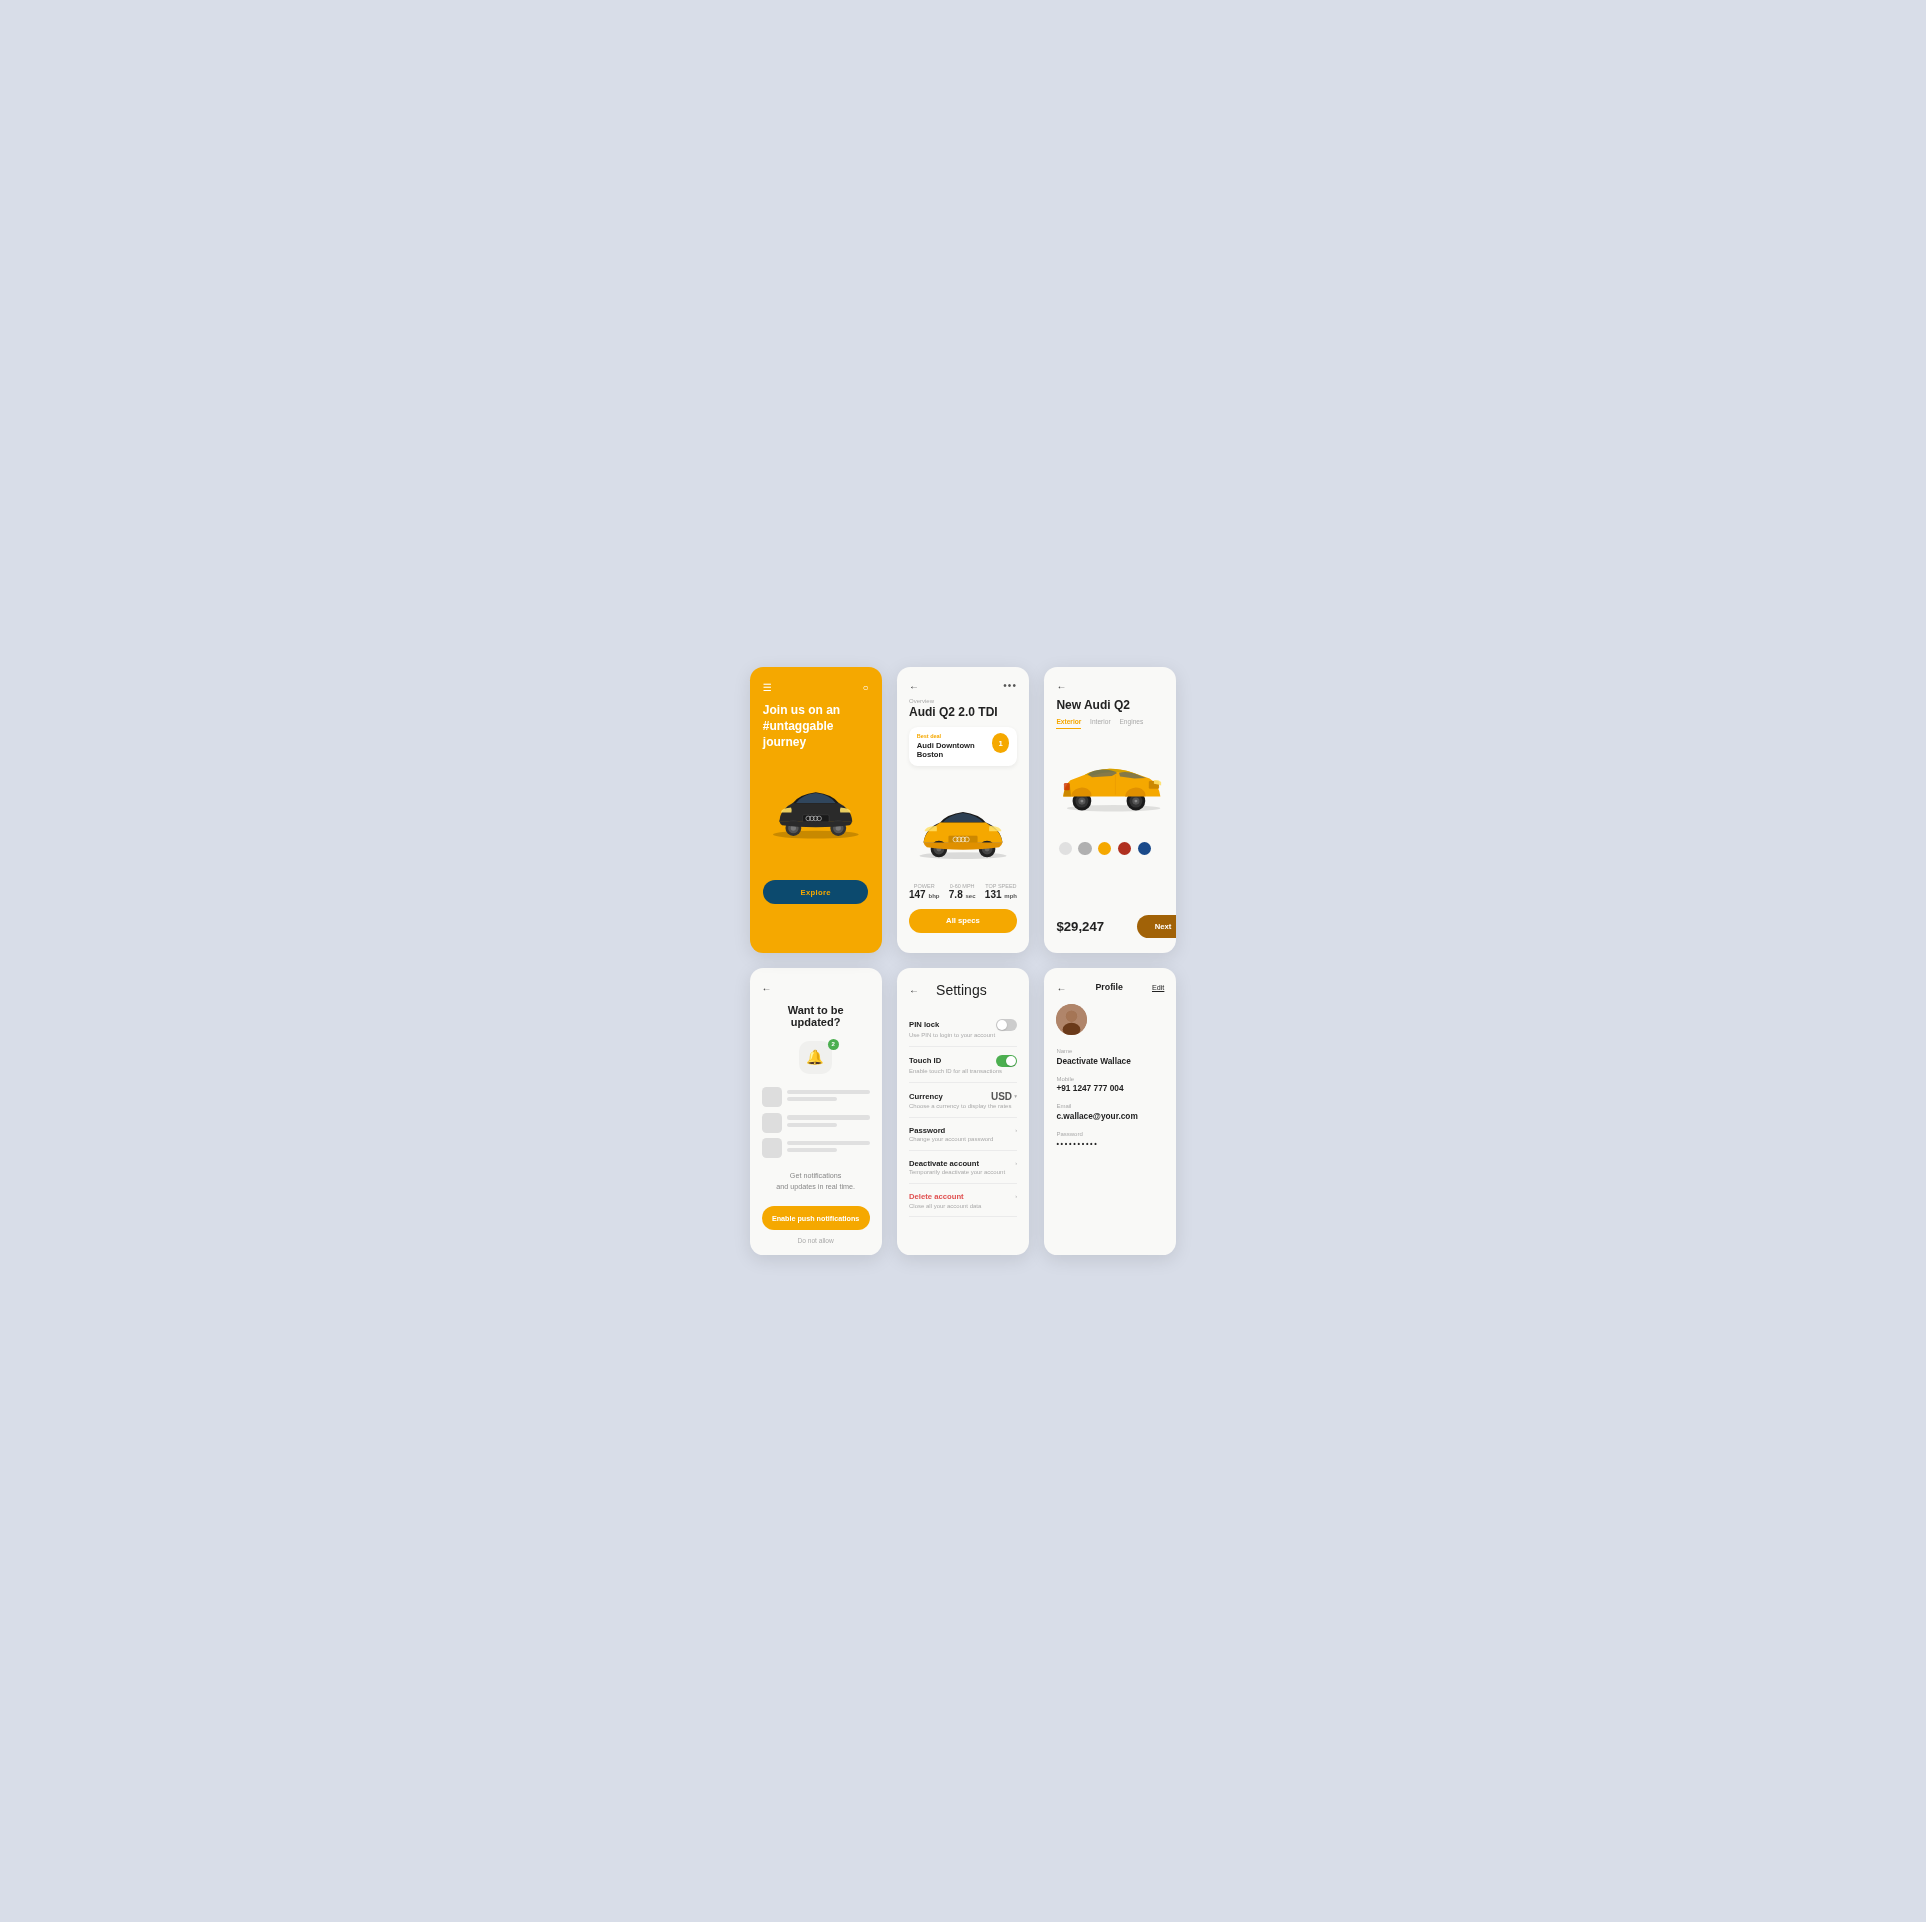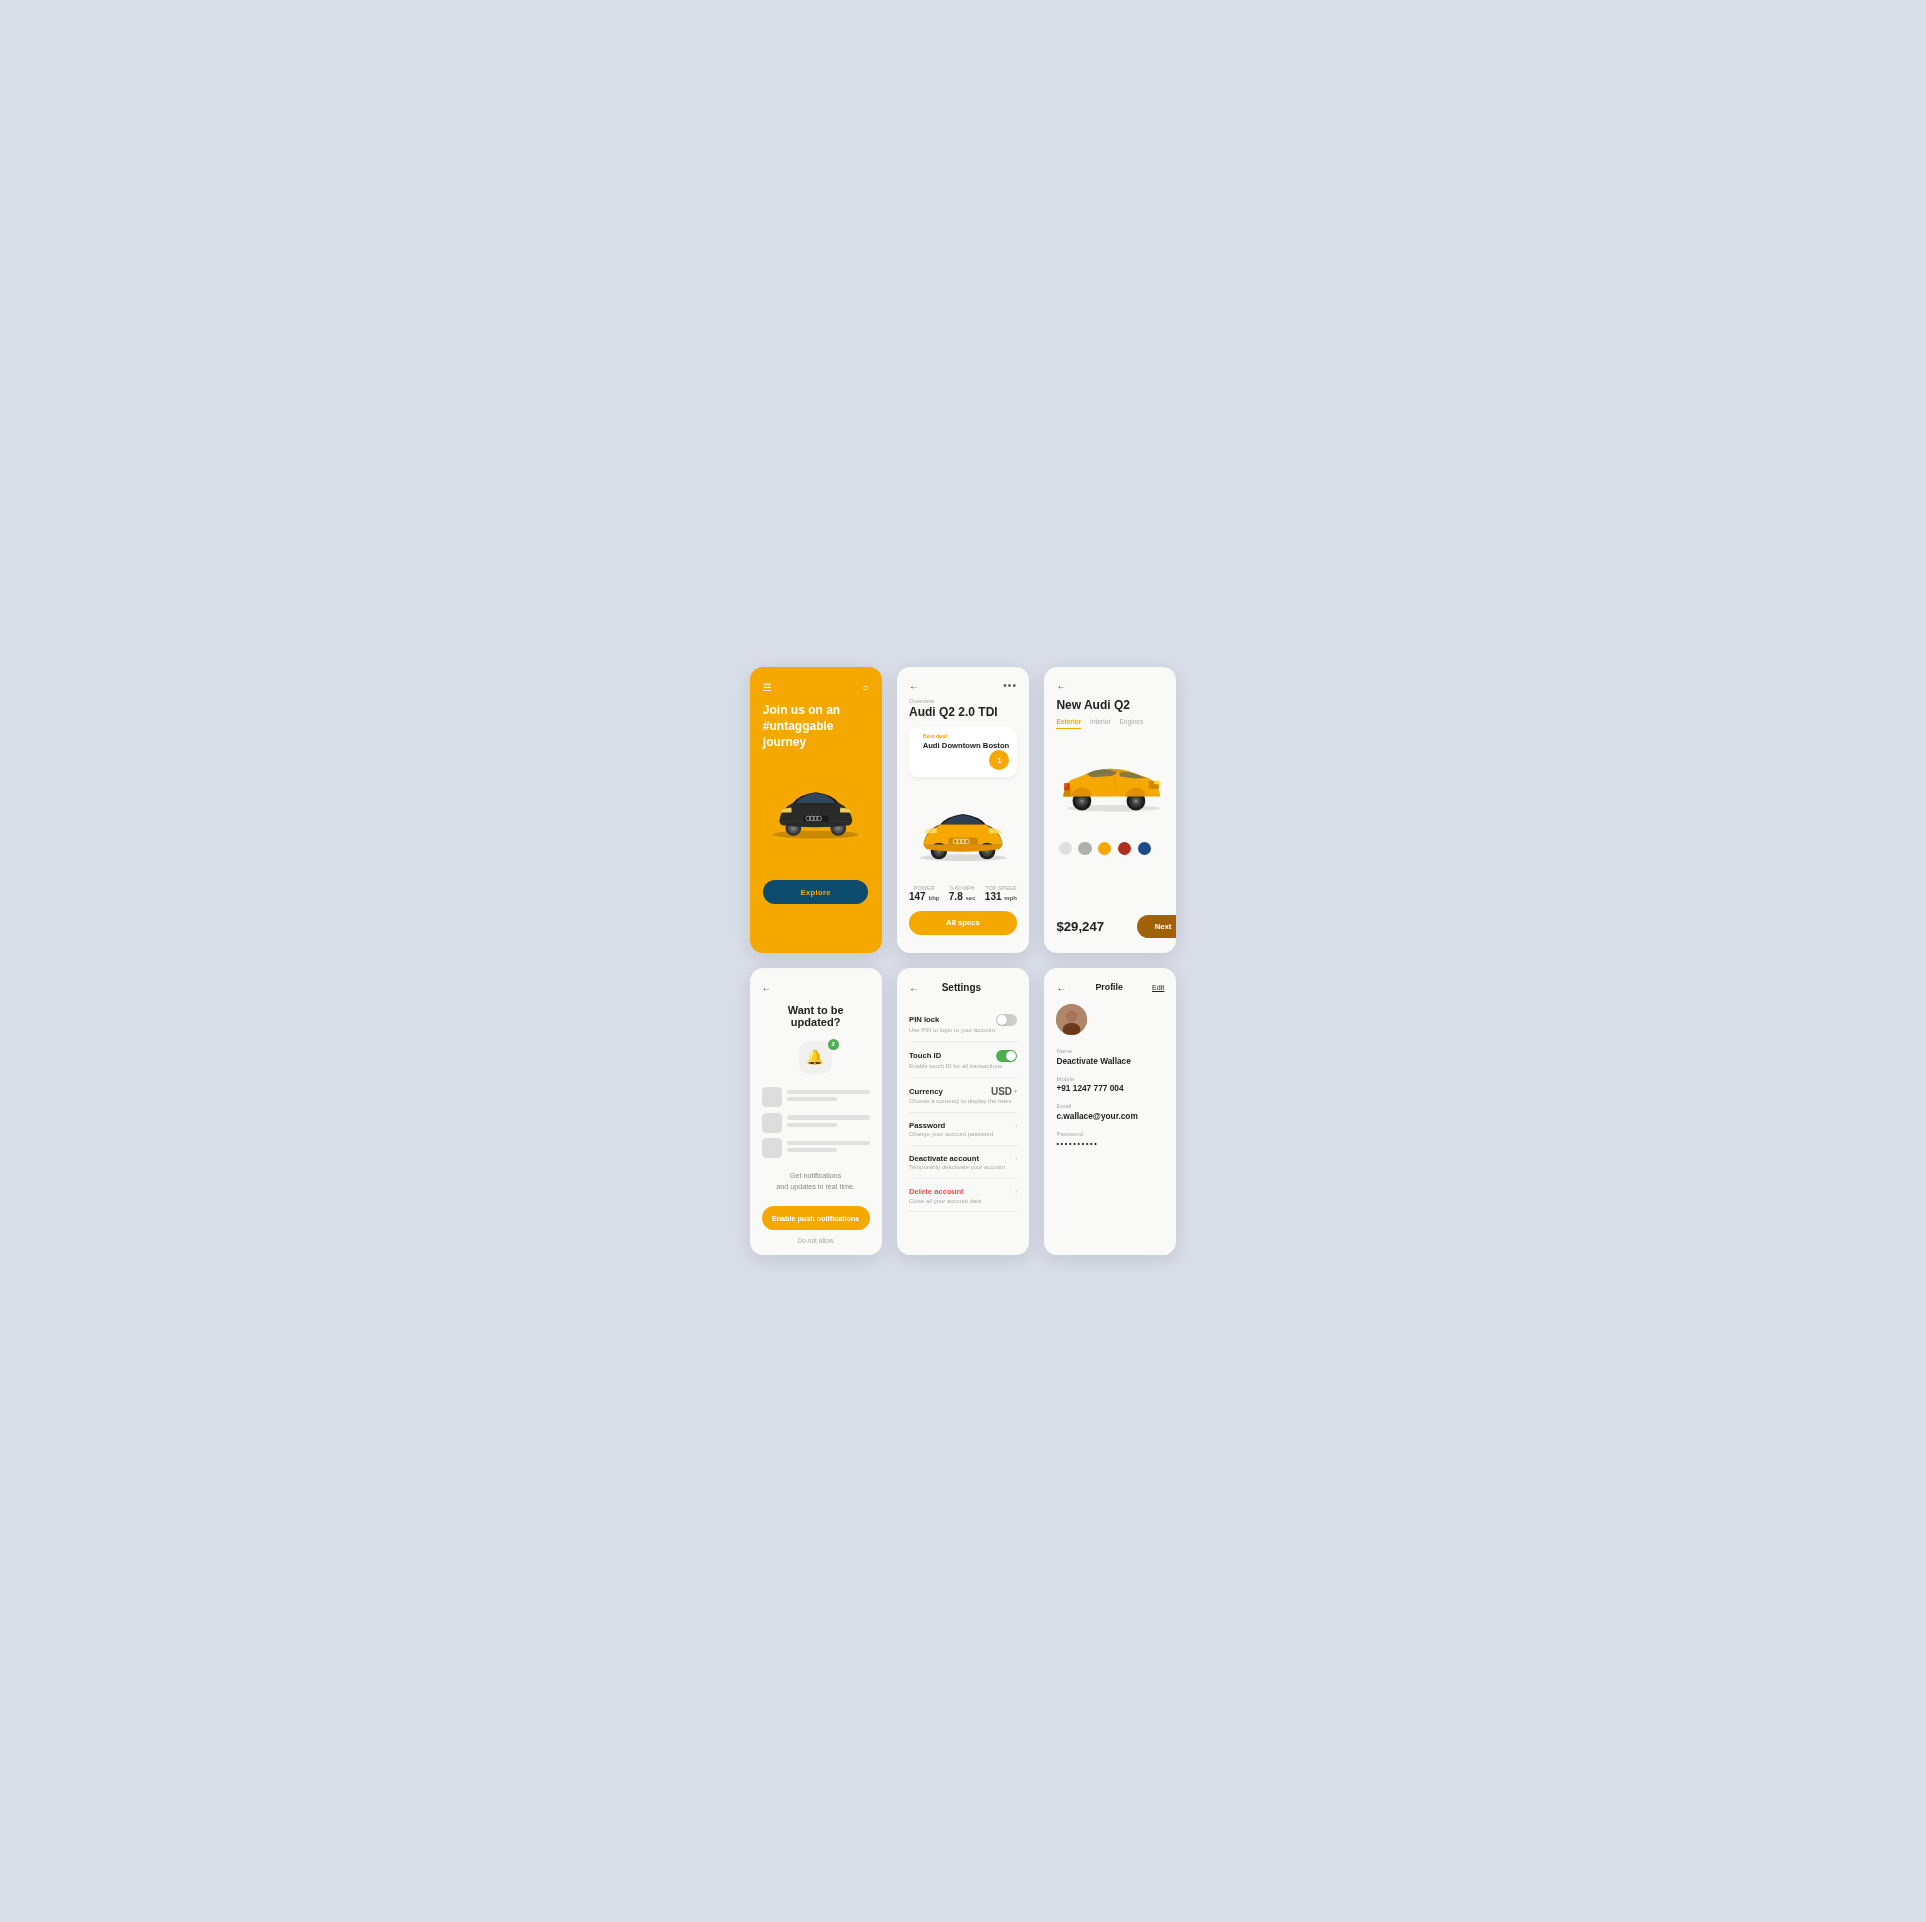--- a/index.html
+++ b/index.html
@@ -97,25 +97,24 @@
       font-size: 12px;
       font-weight: 800;
       color: #222;
       margin-bottom: 7.7px;
     }
     .deal-card {
       background: #fff;
       border-radius: 8.8px;
       padding: 6.6px 7.7px;
       display: flex;
-      align-items: flex-end;
+      align-items: flex-start;
       justify-content: space-between;
-      margin-bottom: 16px;
+      margin-bottom: 25px;
       box-shadow: 0 1.1px 4.4px rgba(0,0,0,0.06);
-      flex-direction: column;
     }
     .best-deal-label {
       color: #F5A800;
       font-size: 5.5px;
       font-weight: 700;
       margin-bottom: 2.2px;
     }
     .deal-location {
       font-size: 7.7px;
       font-weight: 700;
@@ -341,22 +340,22 @@
       min-height: 286px;
       padding: 13.2px 12px 11px;
     }
     .settings-header {
       display: flex;
       align-items: center;
       justify-content: space-between;
       margin-bottom: 13.2px;
     }
     .settings-title {
-      font-size: 10px;
-      font-weight: 700;
+      font-size: 14px;
+      font-weight: 400;
       color: #222;
     }
     .settings-item {
       padding: 7.7px 0;
       border-bottom: 0.6px solid #ebebeb;
     }
     .settings-item-top {
       display: flex;
       justify-content: space-between;
       align-items: center;

